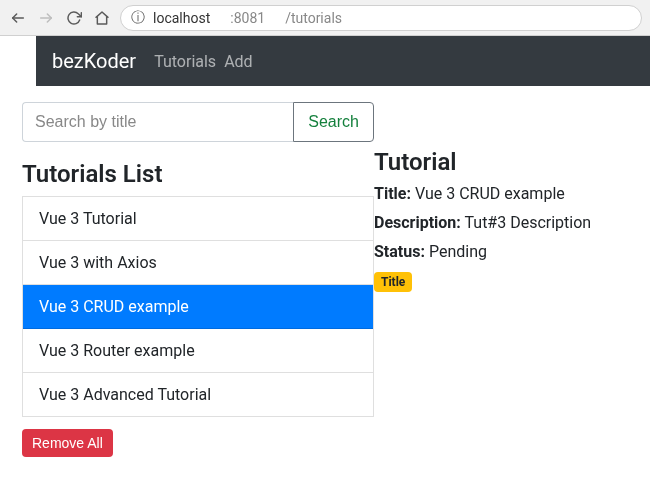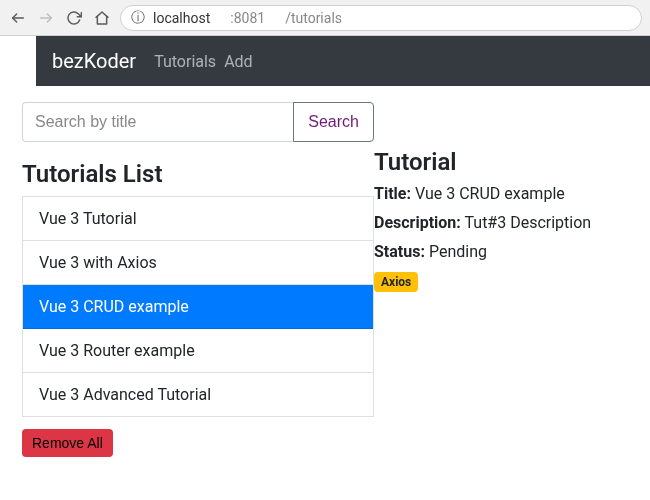--- a/index.html
+++ b/index.html
@@ -88,21 +88,21 @@
       border-radius: 4px 0 0 4px;
       padding: 0 12px;
       font-size: 16px;
       color: #495057;
       outline: none;
     }
     .search-input::placeholder { color: #888; }
     .search-btn {
       border: 1px solid #6c757d;
       background: #fff;
-      color: #701a75;
+      color: #15803d;
       padding: 0 14px;
       font-size: 16px;
       border-radius: 0 4px 4px 0;
       cursor: pointer;
     }
     h3 {
       font-size: 24px;
       font-weight: 600;
       margin-bottom: 8px;
     }
@@ -115,21 +115,21 @@
     .list-item {
       padding: 12px 16px;
       border-bottom: 1px solid rgba(0,0,0,.125);
       background: #fff;
       cursor: pointer;
     }
     .list-item:last-child { border-bottom: none; }
     .list-item.active { background: #007bff; color: #fff; }
     .btn-danger {
       background: #dc3545;
-      color: #000000;
+      color: #ffffff;
       border: none;
       padding: 6px 10px;
       font-size: 14px;
       border-radius: 4px;
       cursor: pointer;
     }
     .detail-row { margin-bottom: 10px; font-size: 16px; }
     .detail-row strong { font-weight: 700; }
     .badge-warning {
       display: inline-block;
@@ -209,15 +209,15 @@
       <span>Vue 3 CRUD example</span>
     </div>
     <div class="detail-row">
       <strong>Description:</strong>
       <span>Tut#3 Description</span>
     </div>
     <div class="detail-row">
       <strong>Status:</strong>
       <span>Pending</span>
     </div>
-    <span class="badge-warning">Axios</span>
+    <span class="badge-warning">Title</span>
   </div>
 </div>
 
 </body></html>

